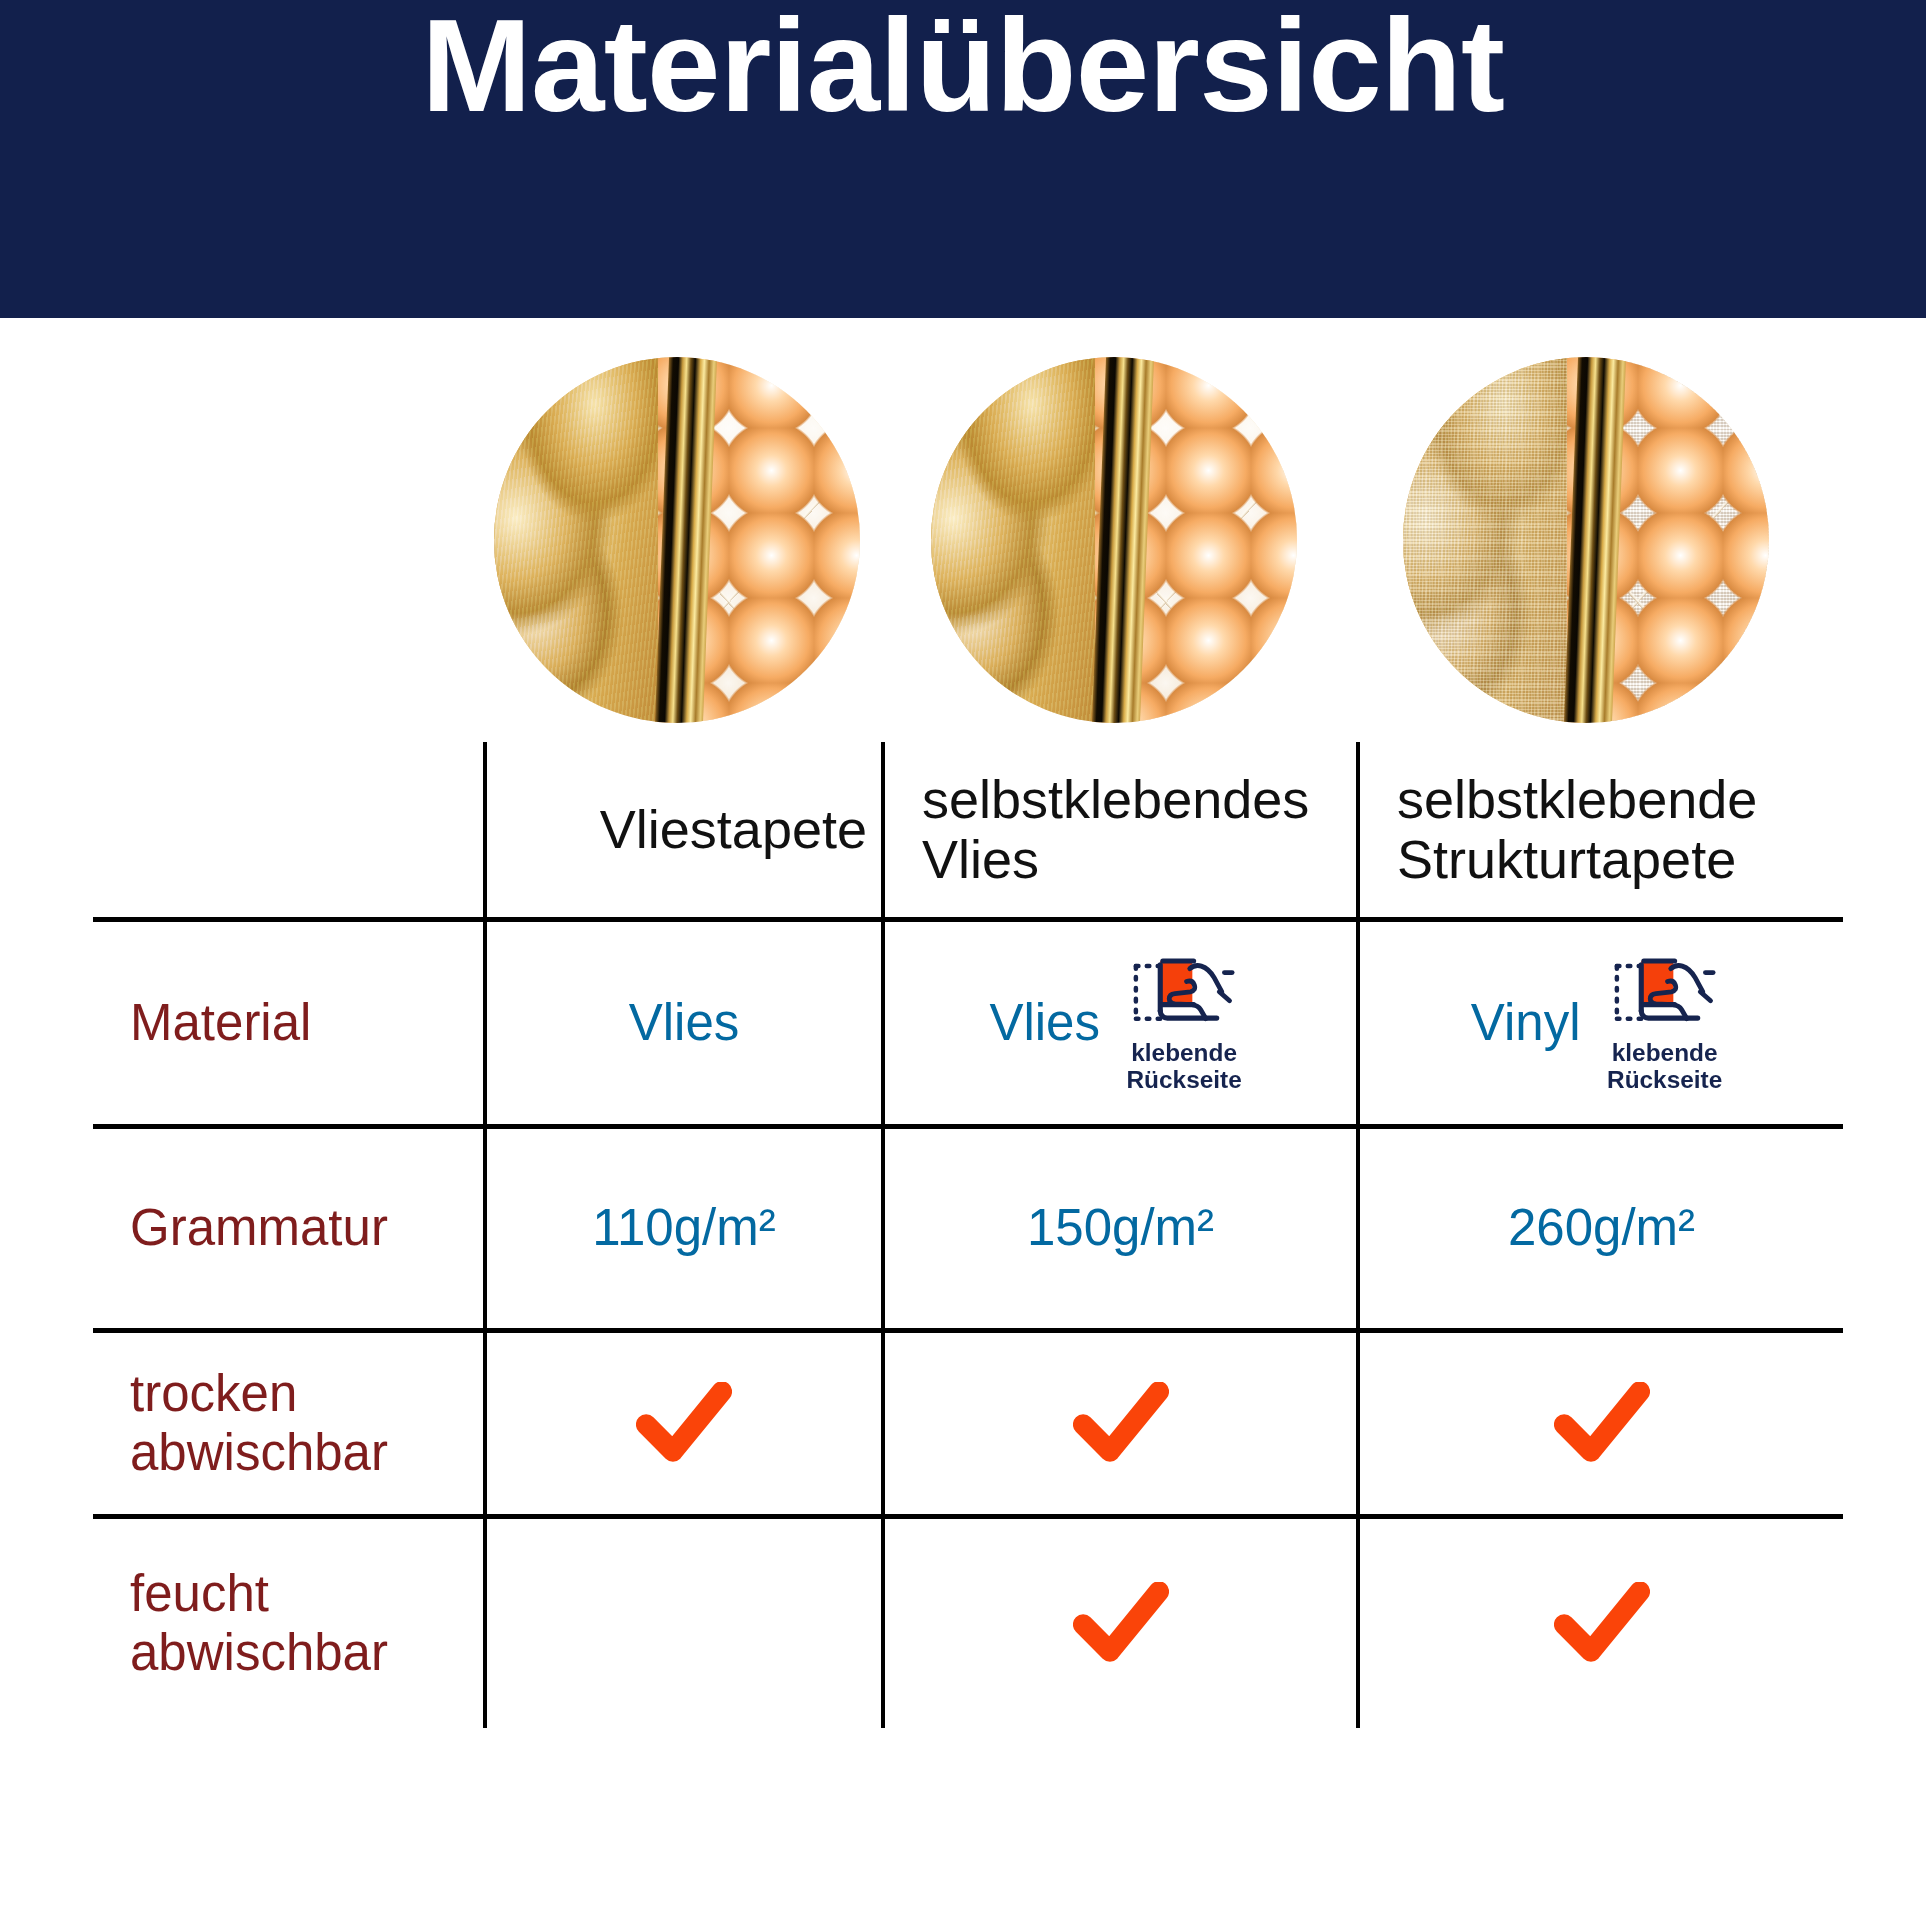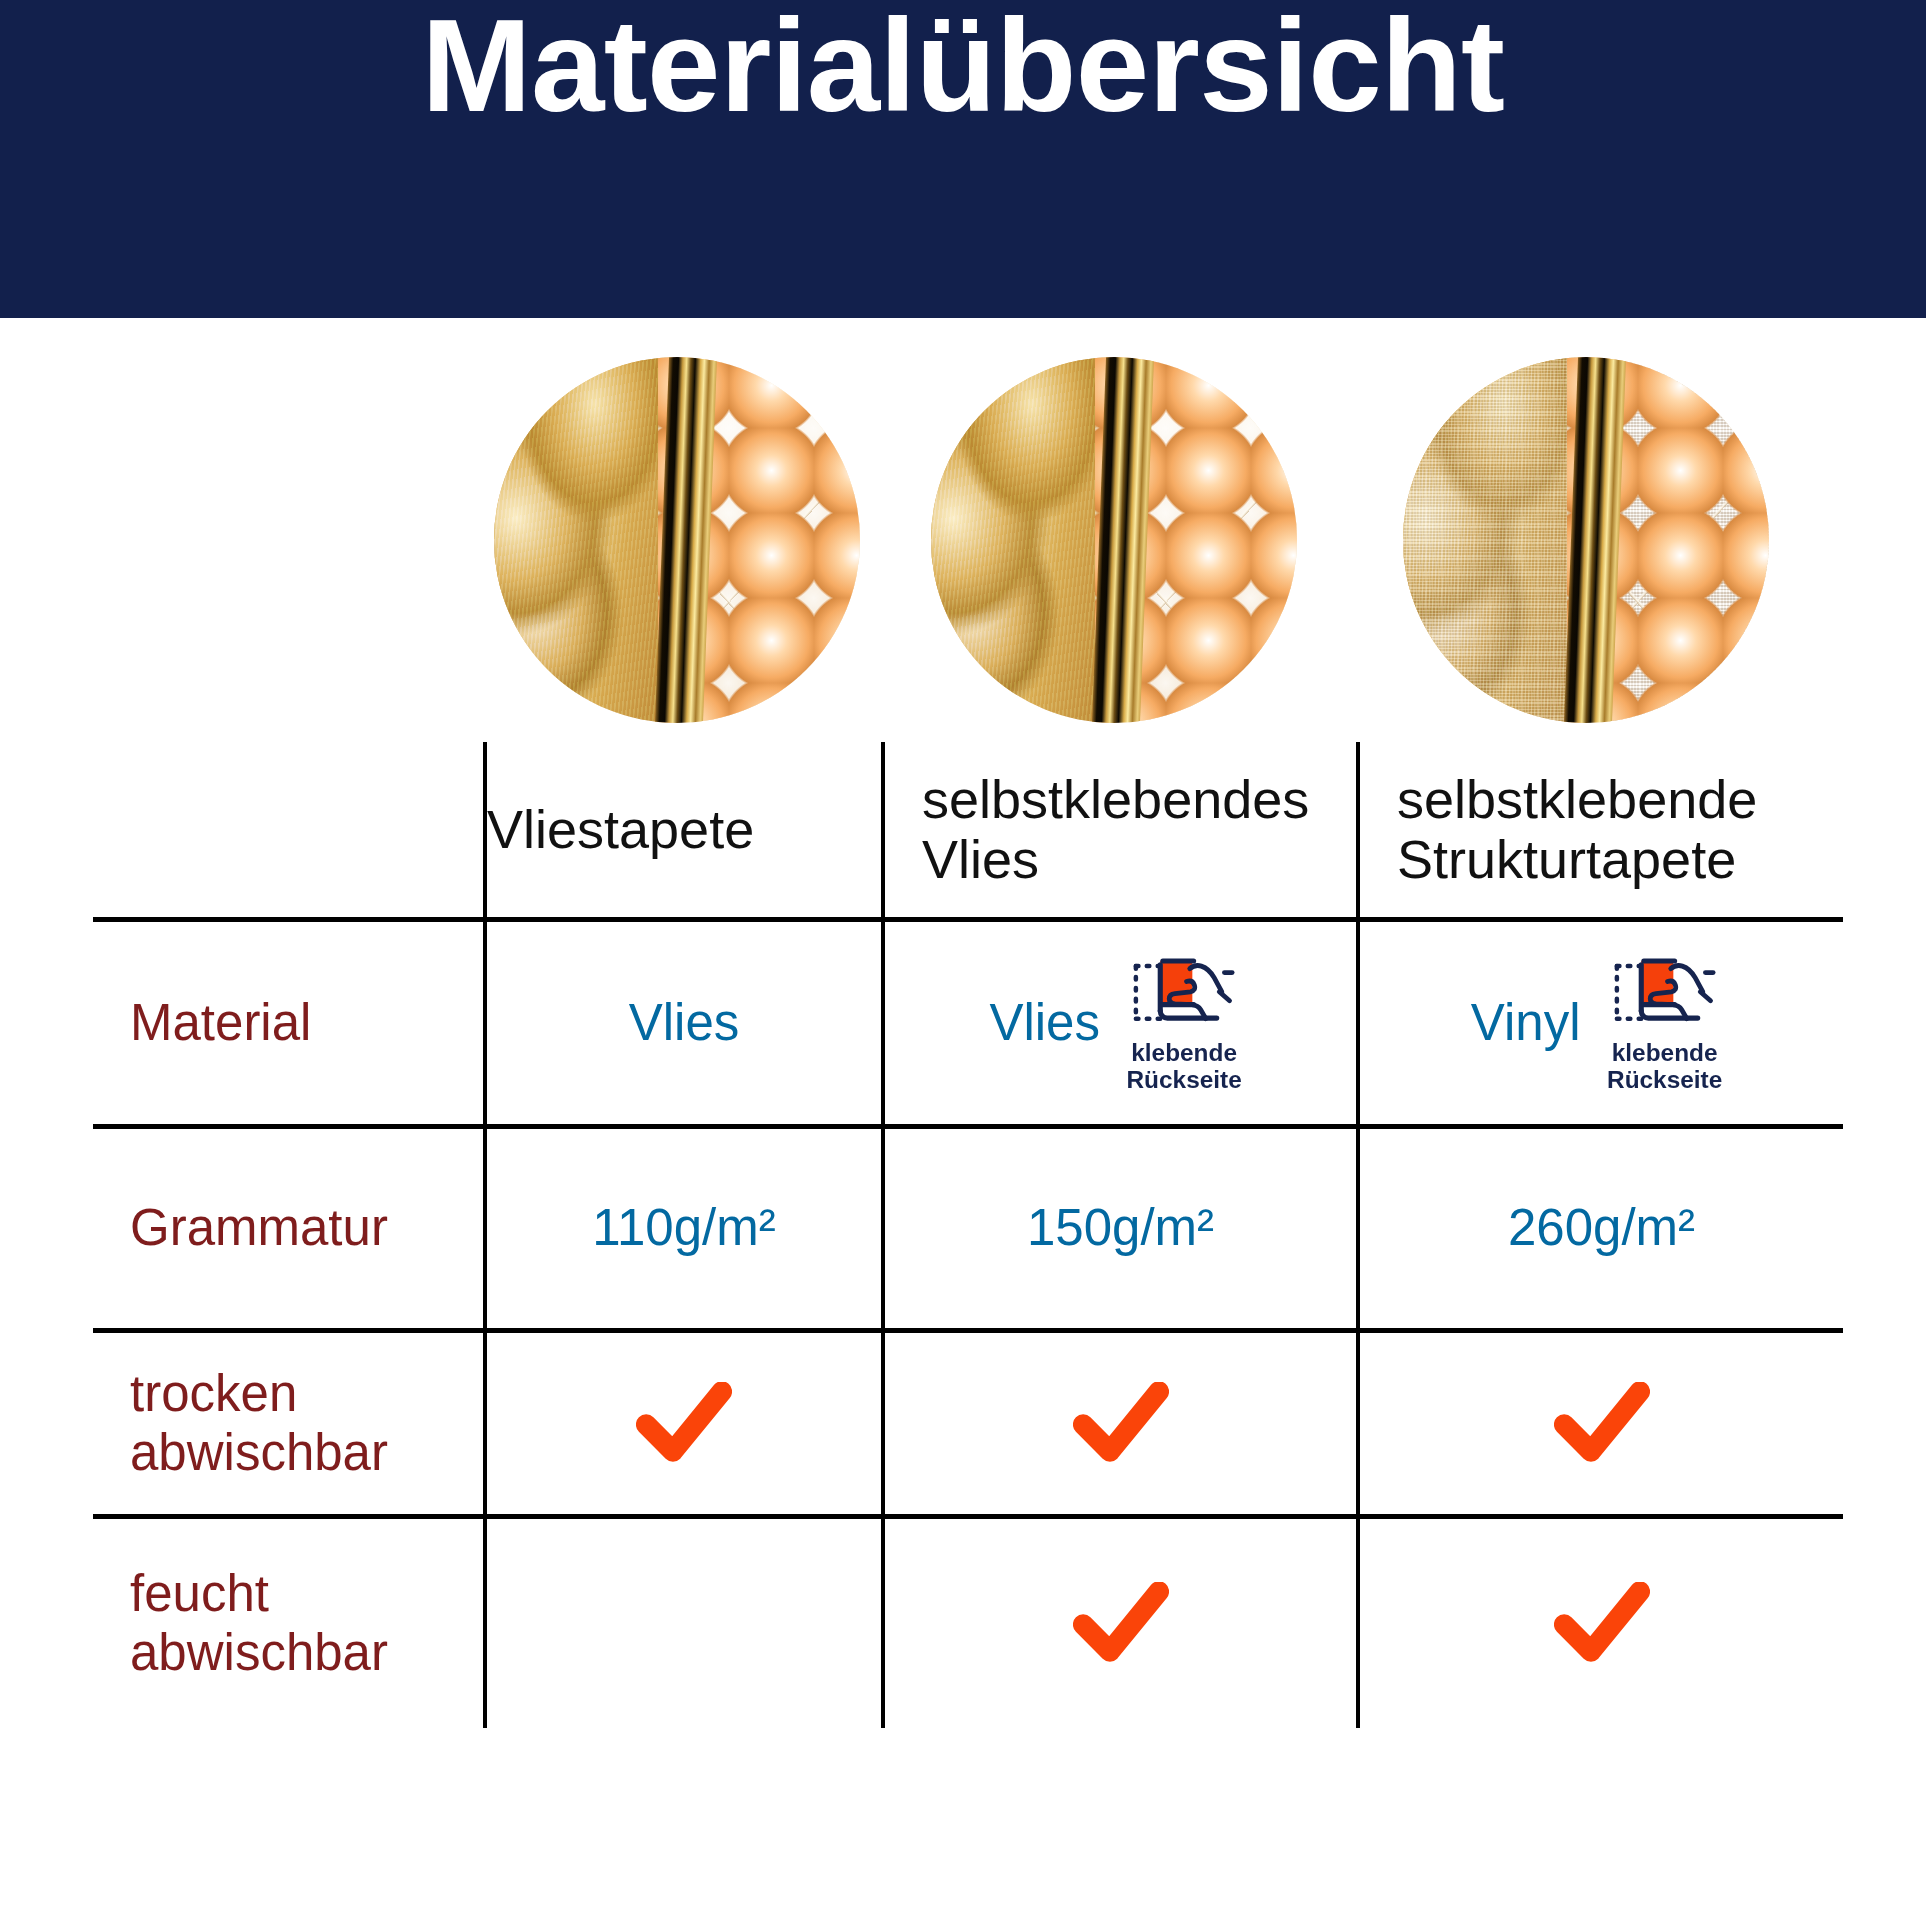--- a/index.html
+++ b/index.html
@@ -134,21 +134,21 @@
   .col-c3 { width:485px; }
 
   .vline-r { border-right:4.5px solid #000000; }
   .hline-b { border-bottom:5.8px solid #000000; }
 
   .head-row td { height:177px; }
   .head-txt {
     font-size:54px; color:#111111; line-height:1.12;
     padding-left:37px; padding-right:0;
   }
-  .head-txt.center { text-align:left; padding-left:0; padding-right:8px; }
+  .head-txt.center { text-align:right; padding-left:0; padding-right:14px; }
 
   .row-label {
     font-size:51px; color:#7f1d1d; line-height:1.16;
     padding-left:37px;
   }
   .cell-val {
     font-size:51px; color:#0369a1; line-height:1.2;
     text-align:center;
   }
 

